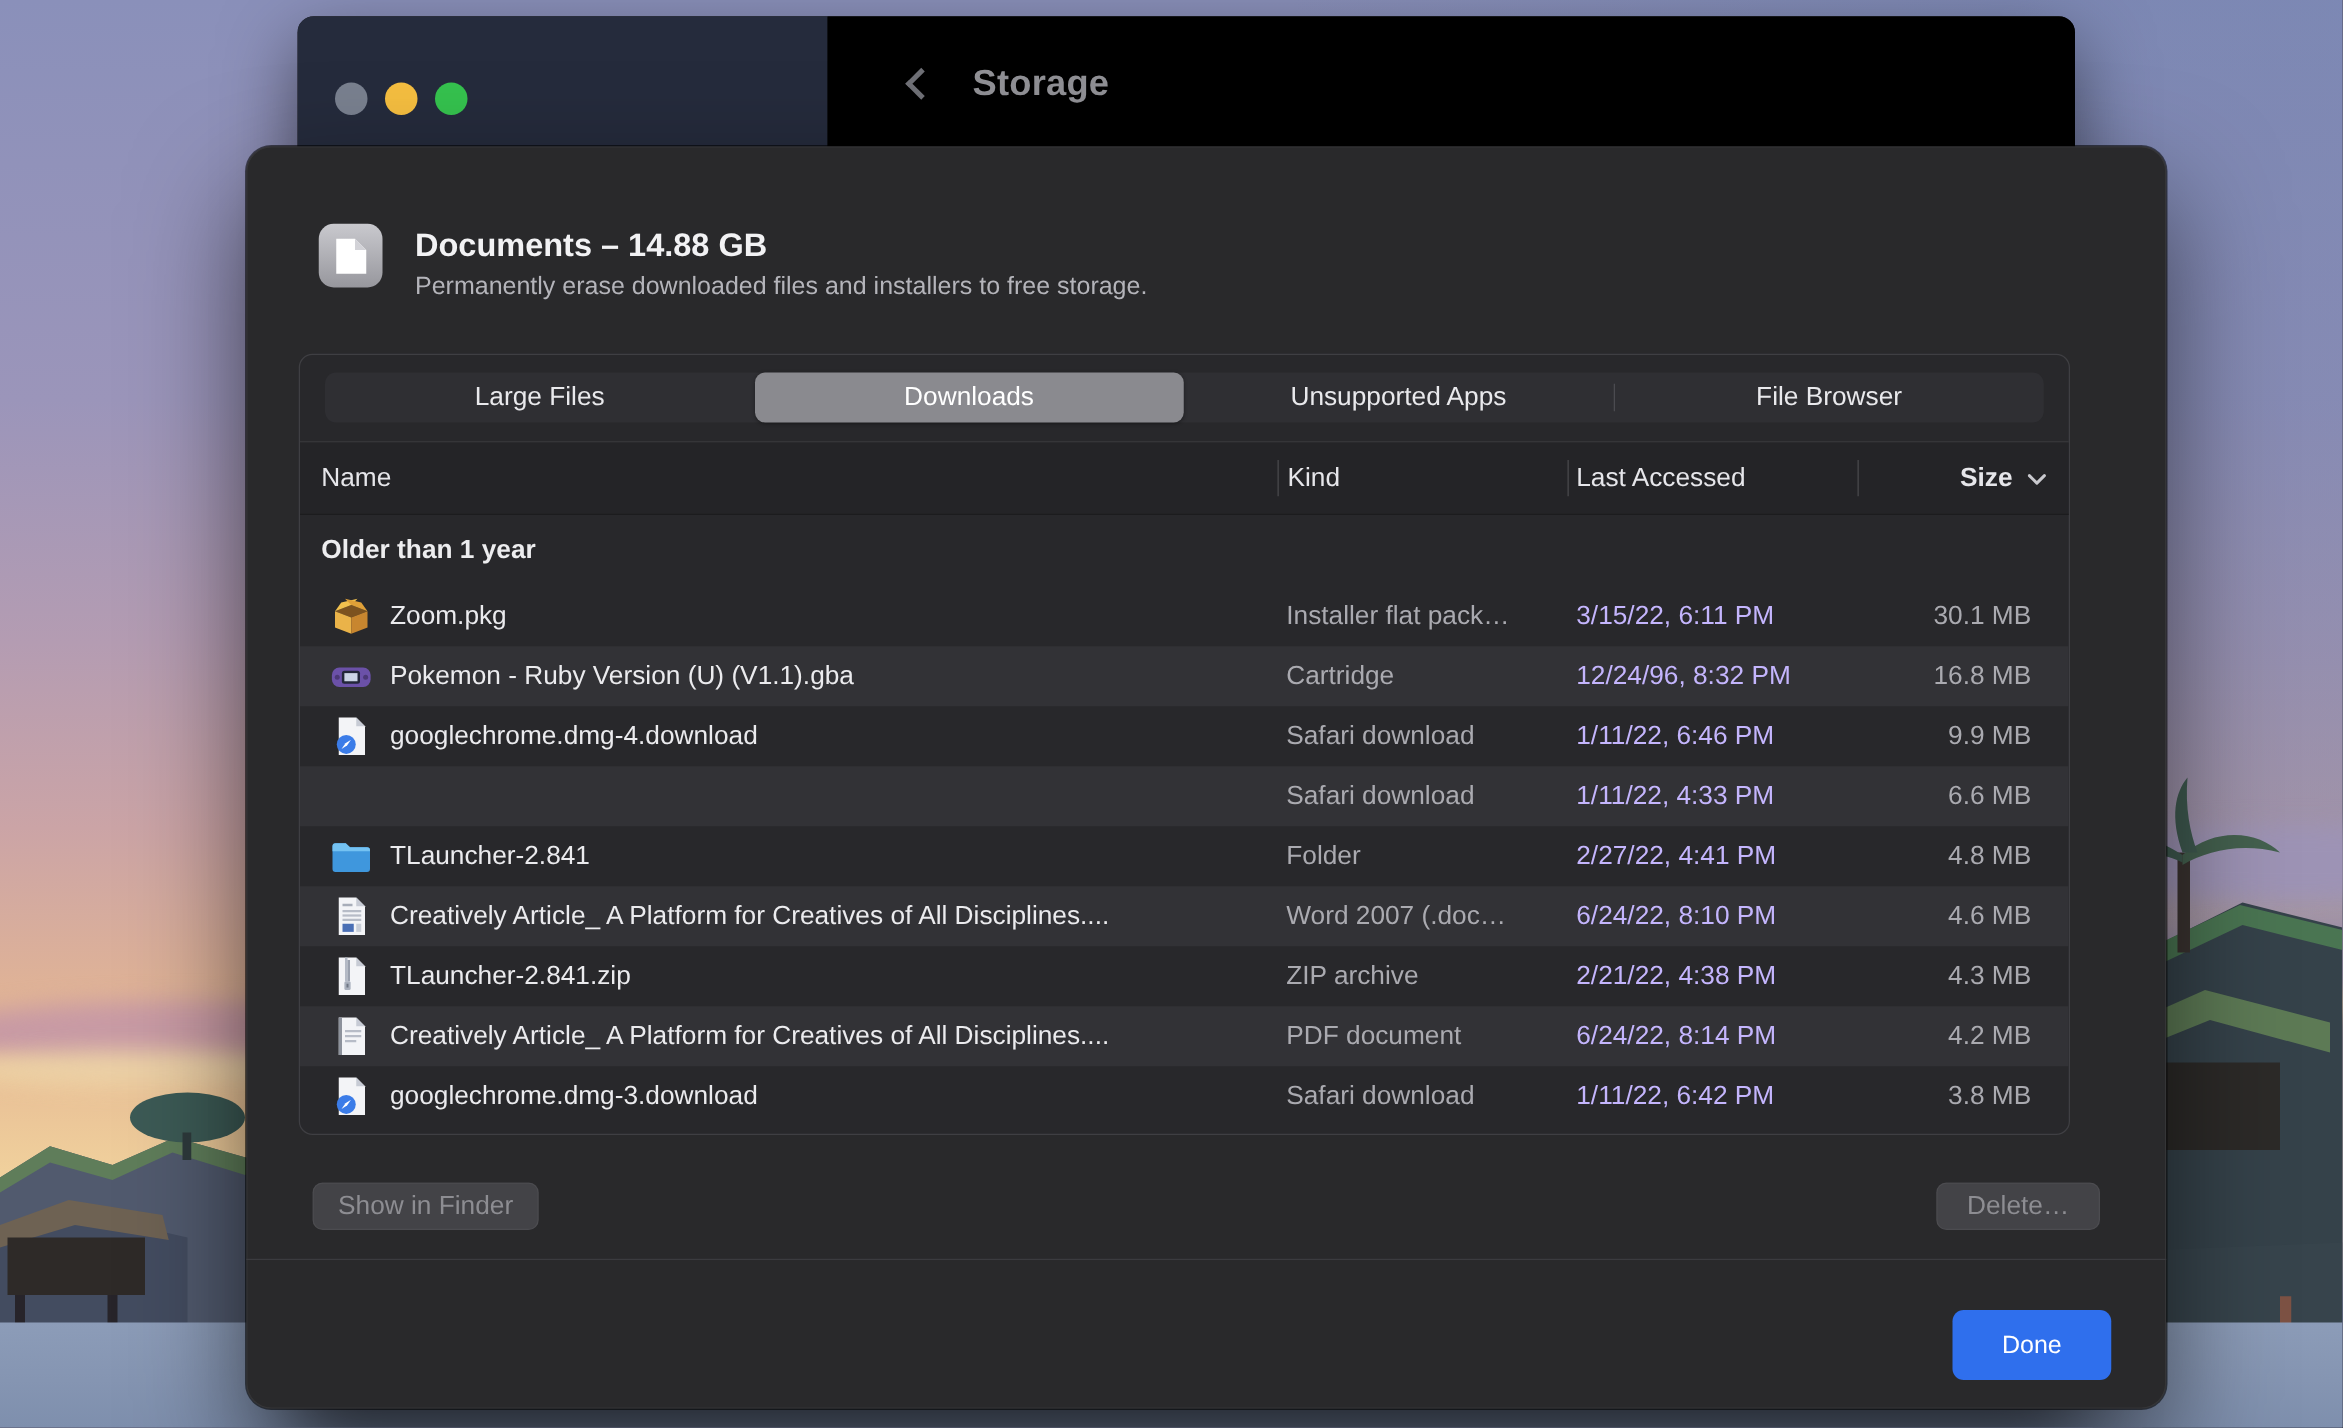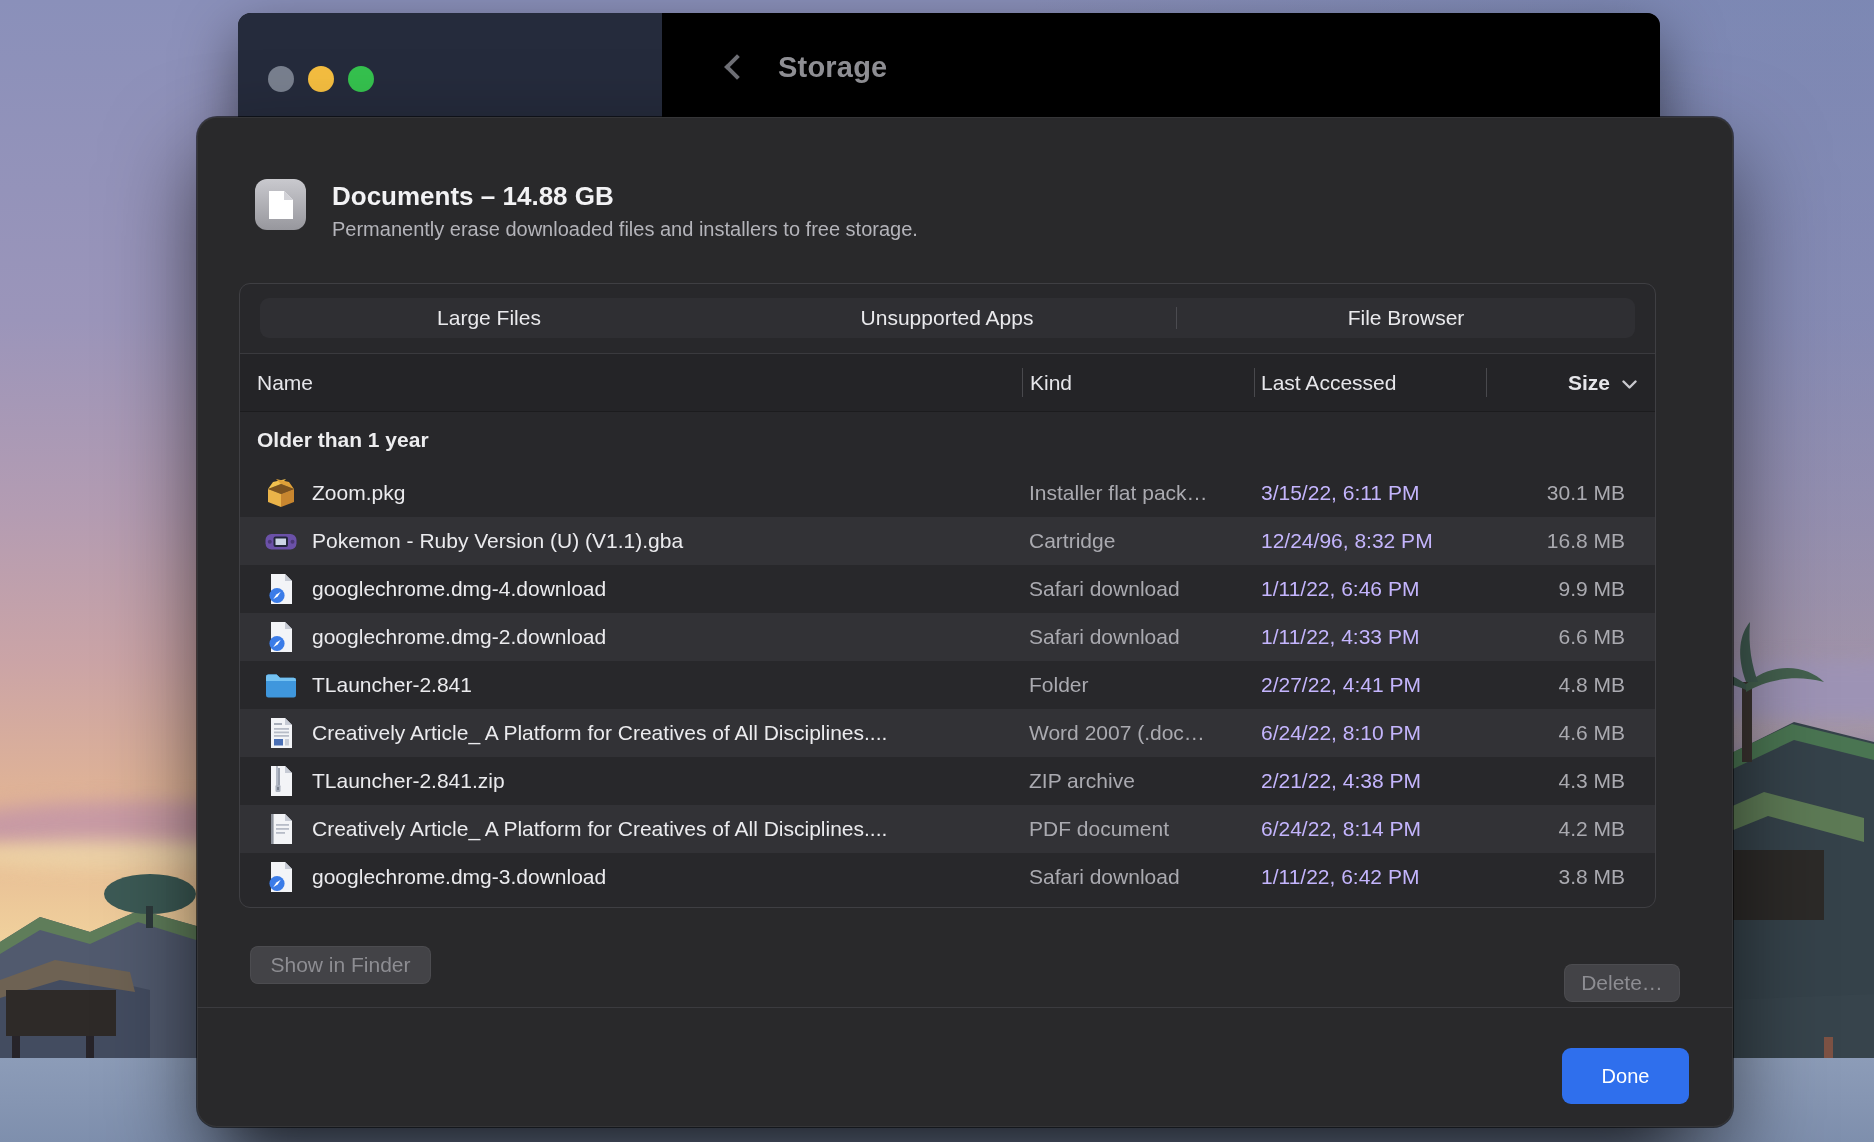--- a/index.html
+++ b/index.html
@@ -71,21 +71,21 @@
   .cell-name .ficon{width:34px;height:34px;flex:0 0 34px;display:flex;}
   .cell-kind{position:absolute;left:789px;width:222px;color:#aaaab0;
     overflow:hidden;white-space:nowrap;text-overflow:ellipsis;}
   .cell-date{position:absolute;left:1021px;width:220px;color:#c4b5fd;white-space:nowrap;}
   .cell-size{position:absolute;right:30px;color:#aaaab0;white-space:nowrap;}
   
   .btn{position:absolute;height:38px;border-radius:8px;background:#434347;
     color:#8d8d92;font-size:21px;display:flex;align-items:center;justify-content:center;
     box-shadow:inset 0 0 0 1px rgba(255,255,255,.05);}
   .btn-show{left:53px;top:829px;width:181px;}
-  .btn-delete{right:53px;top:829px;width:116px;margin-top:18px;}
+  .btn-delete{right:53px;top:829px;width:131px;}
   .footer-divider{position:absolute;left:0;right:0;top:890px;height:1px;background:#3b3b3f;}
   .btn-done{position:absolute;right:44px;top:931px;width:127px;height:56px;border-radius:9px;
     background:var(--accent,#2f6fed);color:#ffffff;font-size:20px;font-weight:400;
     display:flex;align-items:center;justify-content:center;}
 </style>
 </head>
 <body>
 
 <div class="wallpaper">
   <div class="cool-right"></div>
@@ -154,20 +154,21 @@
       <path d="M17 2 l9 9 h-9 z" fill="#d2d2d7"></path>
     </svg>
   </div>
   <div class="hdr-title">Documents – 14.88 GB</div>
   <div class="hdr-sub">Permanently erase downloaded files and installers to free storage.</div>
 
   <div class="panel">
     <div class="tabstrip">
       <div class="seg" id="tab-bar">
           <div class="tab">Large Files</div>
+          <div class="tab selected">Downloads</div>
           <div class="tab">Unsupported Apps</div>
           <div class="sep"></div>
           <div class="tab">File Browser</div>
         </div>
     </div>
 
     <div class="thead">
       <div class="col" style="left:17px;">Name</div>
       <div class="vsep" style="left:782px;"></div>
       <div class="col" style="left:790px;">Kind</div>
@@ -233,31 +234,20 @@
                 <path d="M9.2 27.2 L12.4 22.6 L16.8 19.8 L13.6 24.4 Z" fill="#ffffff"></path>
               </svg>
             </span>
             <span>googlechrome.dmg-4.download</span>
           </div>
           <div class="cell-kind">Safari download</div>
           <div class="cell-date">1/11/22, 6:46 PM</div>
           <div class="cell-size">9.9 MB</div>
         </div>
         <div class="row stripe">
-          <div class="cell-name">
-            <span class="ficon">
-              <svg width="34" height="34" viewBox="0 0 34 34">
-                <path d="M7 2 h14 l7 7 v23 h-21 z" fill="#f3f4f7"></path>
-                <path d="M21 2 l7 7 h-7 z" fill="#c7cbd5"></path>
-                <circle cx="13" cy="23.5" r="7.6" fill="#3b7ce8"></circle>
-                <path d="M9.2 27.2 L12.4 22.6 L16.8 19.8 L13.6 24.4 Z" fill="#ffffff"></path>
-              </svg>
-            </span>
-            <span>googlechrome.dmg-2.download</span>
-          </div>
           <div class="cell-kind">Safari download</div>
           <div class="cell-date">1/11/22, 4:33 PM</div>
           <div class="cell-size">6.6 MB</div>
         </div>
         <div class="row">
           <div class="cell-name">
             <span class="ficon">
               <svg width="34" height="34" viewBox="0 0 34 34">
                 <path d="M2 9 q0-2.4 2.4-2.4 h8.2 l3.4 3.2 h13.6 q2.4 0 2.4 2.4 v15 q0 2.4-2.4 2.4 h-25.2 q-2.4 0-2.4-2.4 z" fill="#3f97dd"></path>
                 <path d="M2 13 h30 v-0.8 q0-2.4-2.4-2.4 h-13.6 l-3.4-3.2 h-8.2 q-2.4 0-2.4 2.4 z" fill="#74c2f2"></path>

